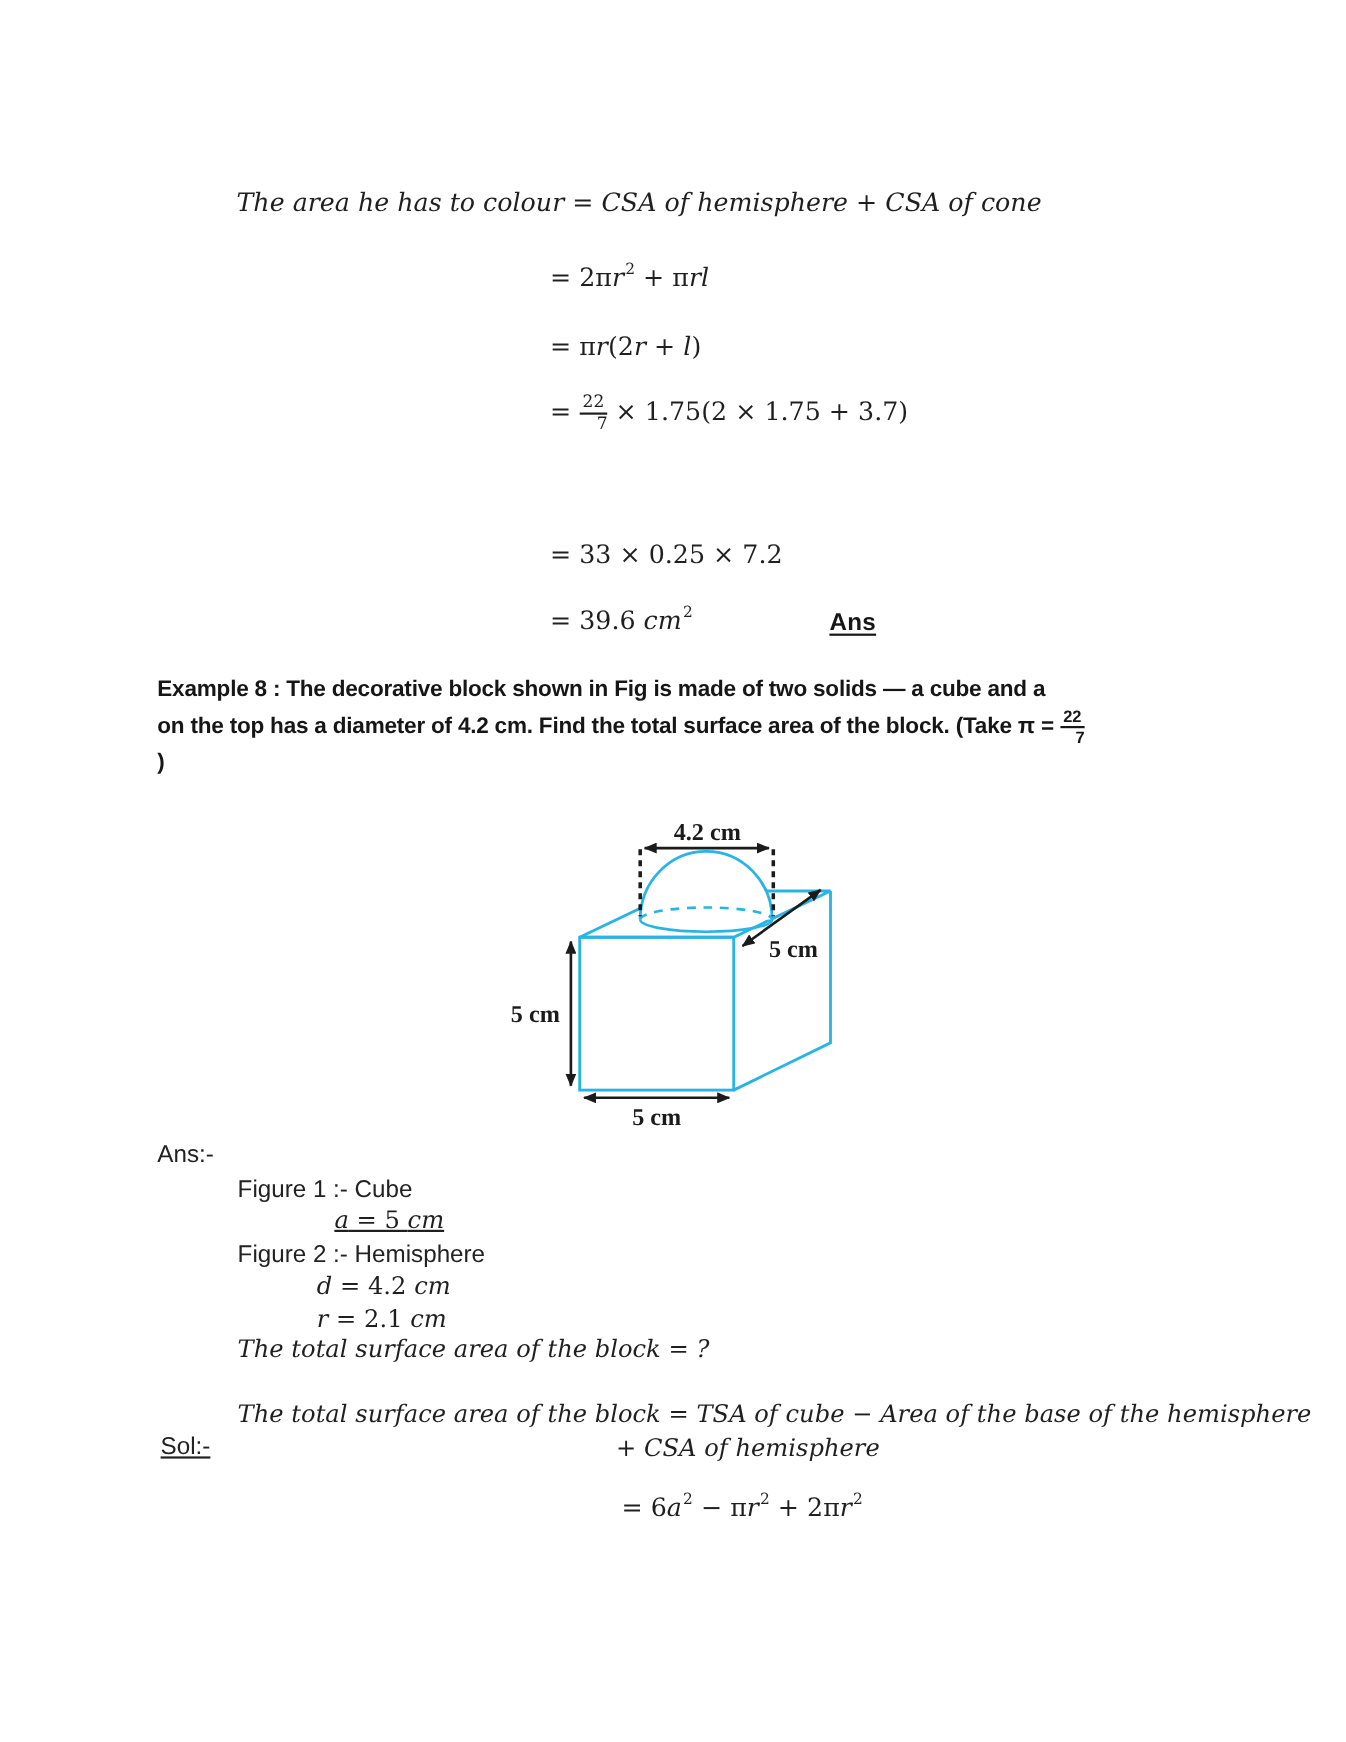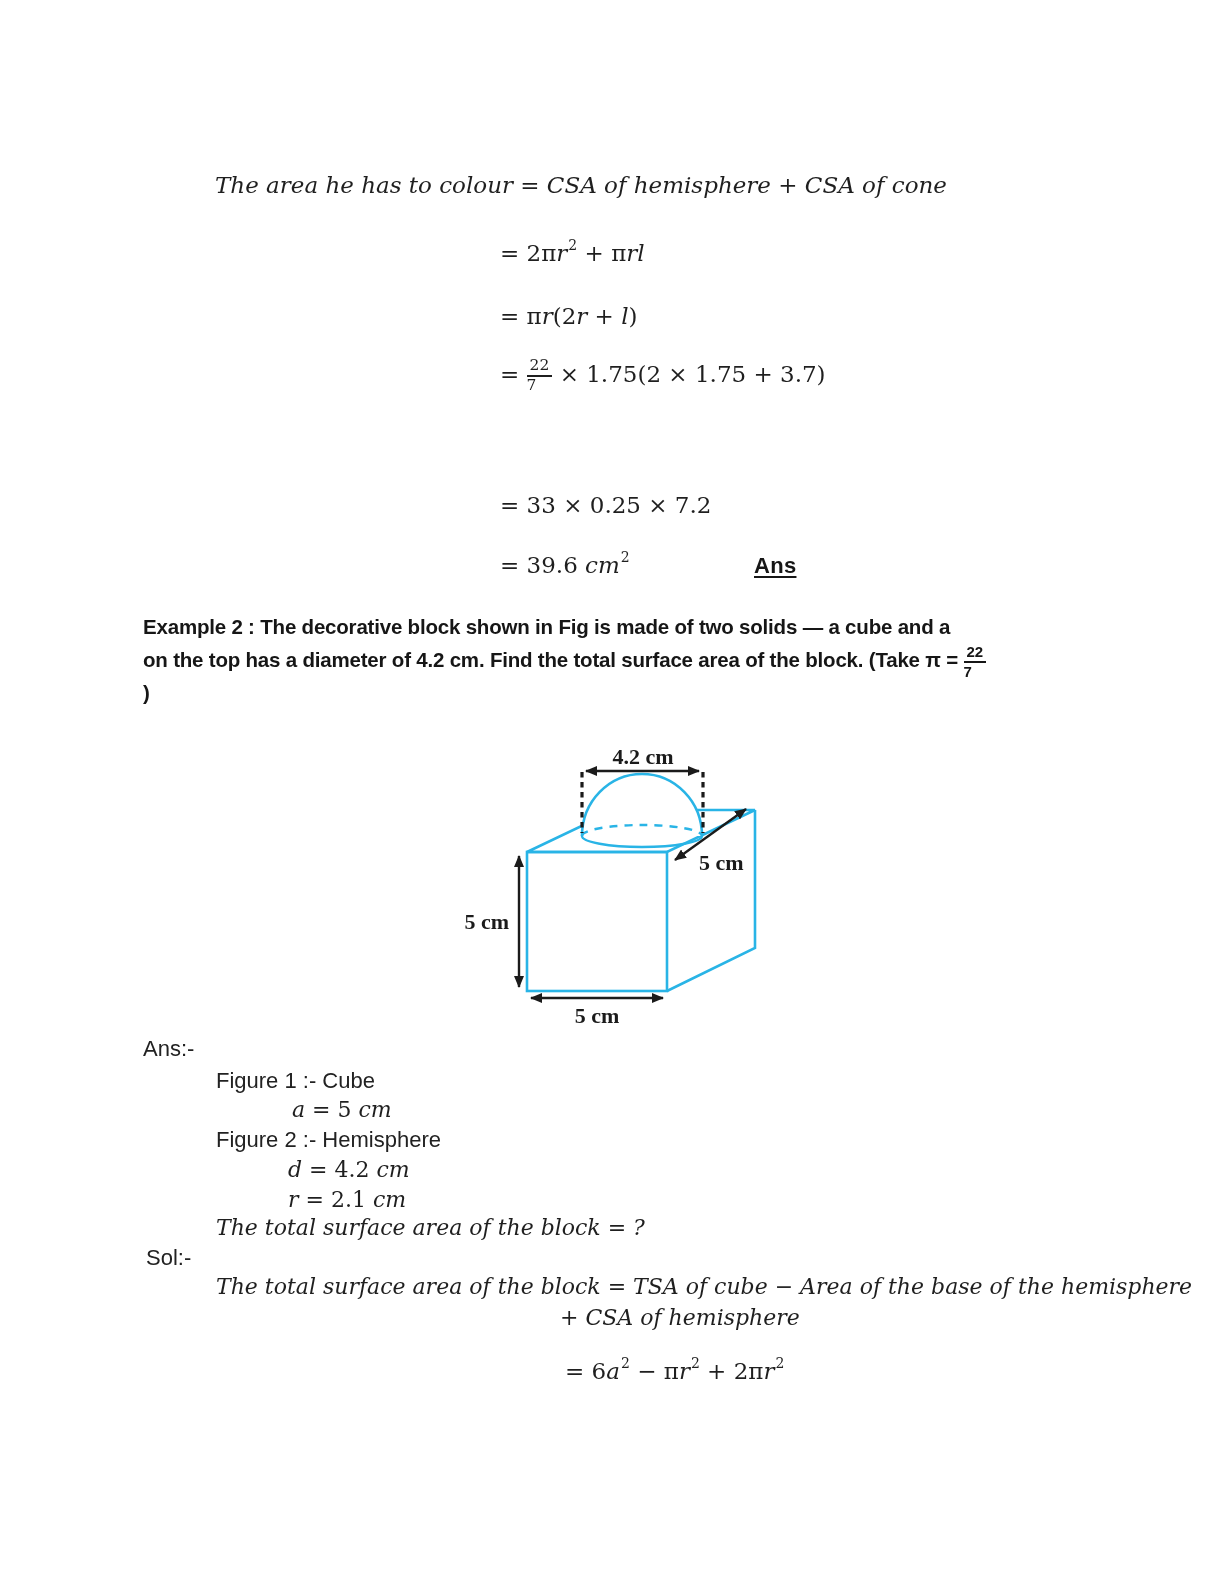--- a/index.html
+++ b/index.html
@@ -17,21 +17,21 @@
     font-family:"DejaVu Serif",serif;
     font-size:23px;
     color:#1f1f1f;
     white-space:nowrap;
   }
   .math .it{font-style:italic;}
   .math sup{font-size:14px;vertical-align:11px;line-height:0;margin-left:1px;}
   .mathit{font-style:italic;}
   .math22{font-size:22px;}
   .frac{
-    display:inline-block;text-align:left;vertical-align:middle;
+    display:inline-block;text-align:right;vertical-align:middle;
     font-size:15.5px;line-height:1.15;font-weight:inherit;
   }
   .frac .num{display:block;border-bottom:2px solid #1f1f1f;padding:0 3px 0 3px;}
   .frac .den{display:block;}
   
   .para{
     font-weight:bold;
     font-size:20.5px;
     line-height:33px;
     letter-spacing:-0.2px;
@@ -62,21 +62,21 @@
   <div class="abs math mathit" style="left:215px;top:172px;">The area he has to colour = CSA of hemisphere + CSA of cone</div>
 
   <div class="abs math" style="left:500px;top:240px;"><span>= 2π</span><span class="it">r</span><sup>2</sup><span> + π</span><span class="it">rl</span></div>
   <div class="abs math" style="left:500px;top:303px;"><span>= π</span><span class="it">r</span><span>(2</span><span class="it">r</span><span> + </span><span class="it">l</span><span>)</span></div>
   <div class="abs math" style="left:500px;top:357px;"><span>= </span><span class="frac"><span class="num">22</span><span class="den">7</span></span><span> × 1.75(2 × 1.75 + 3.7)</span></div>
   <div class="abs math" style="left:500px;top:492px;"><span>= 33 × 0.25 × 7.2</span></div>
   <div class="abs math" style="left:500px;top:552px;"><span>= 39.6 </span><span class="it">cm</span><sup>2</sup></div>
   <div class="abs answord" style="left:754px;top:553px;">Ans</div>
 
   <div class="abs para" style="left:143px;top:610px;">
-    <div class="pline">Example 2 : The decorative block shown in Fig is made of two solids — a cube and a</div>
+    <div class="pline">Example 8 : The decorative block shown in Fig is made of two solids — a cube and a</div>
     <div class="pline">
       <span>on the top has a diameter of 4.2 cm. Find the total surface area of the block. (Take π =</span>
       <span><span class="frac"><span class="num">22</span><span class="den">7</span></span></span>
     </div>
     <div class="pline">)</div>
   </div>
 
   <svg class="abs" style="left:440px;top:733px;" width="410" height="300" viewBox="440 733 410 300">
     <defs>
       <marker id="arr" markerUnits="userSpaceOnUse" markerWidth="12" markerHeight="10" refX="11" refY="5" orient="auto-start-reverse">
@@ -102,23 +102,23 @@
     <line x1="675" y1="860" x2="746" y2="809" stroke="#1b1b1b" stroke-width="2.4" marker-start="url(#arr)" marker-end="url(#arr)"></line>
 
     <text x="643" y="764" text-anchor="middle">4.2 cm</text>
     <text x="699" y="870" text-anchor="start">5 cm</text>
     <text x="509" y="929" text-anchor="end">5 cm</text>
     <text x="597" y="1023" text-anchor="middle">5 cm</text>
   </svg>
 
   <div class="abs sans" style="left:143px;top:1036px;">Ans:-</div>
   <div class="abs sans" style="left:216px;top:1068px;">Figure 1 :- Cube</div>
-  <div class="abs math math22" style="left:292px;top:1097px;"><span class="it">a</span><span> = 5 </span><span class="it">cm</span></div>
+  <div class="abs math math22" style="left:304px;top:1097px;text-decoration:underline;"><span class="it">a</span><span> = 5 </span><span class="it">cm</span></div>
   <div class="abs sans" style="left:216px;top:1127px;">Figure 2 :- Hemisphere</div>
   <div class="abs math math22" style="left:288px;top:1157px;"><span class="it">d</span><span> = 4.2 </span><span class="it">cm</span></div>
   <div class="abs math math22" style="left:288px;top:1187px;"><span class="it">r</span><span> = 2.1 </span><span class="it">cm</span></div>
   <div class="abs math math22 mathit" style="left:216px;top:1215px;">The total surface area of the block = ?</div>
-  <div class="abs sans" style="left:146px;top:1245px;">Sol:-</div>
+  <div class="abs sans" style="left:146px;top:1302px;text-decoration:underline;">Sol:-</div>
   <div class="abs math math22 mathit" style="left:216px;top:1274px;">The total surface area of the block = TSA of cube − Area of the base of the hemisphere</div>
   <div class="abs math math22 mathit" style="left:560px;top:1305px;">+ CSA of hemisphere</div>
   <div class="abs math" style="left:565px;top:1358px;"><span>= 6</span><span class="it">a</span><sup>2</sup><span> − π</span><span class="it">r</span><sup>2</sup><span> + 2π</span><span class="it">r</span><sup>2</sup></div>
 
 </div>
 
 </body></html>

